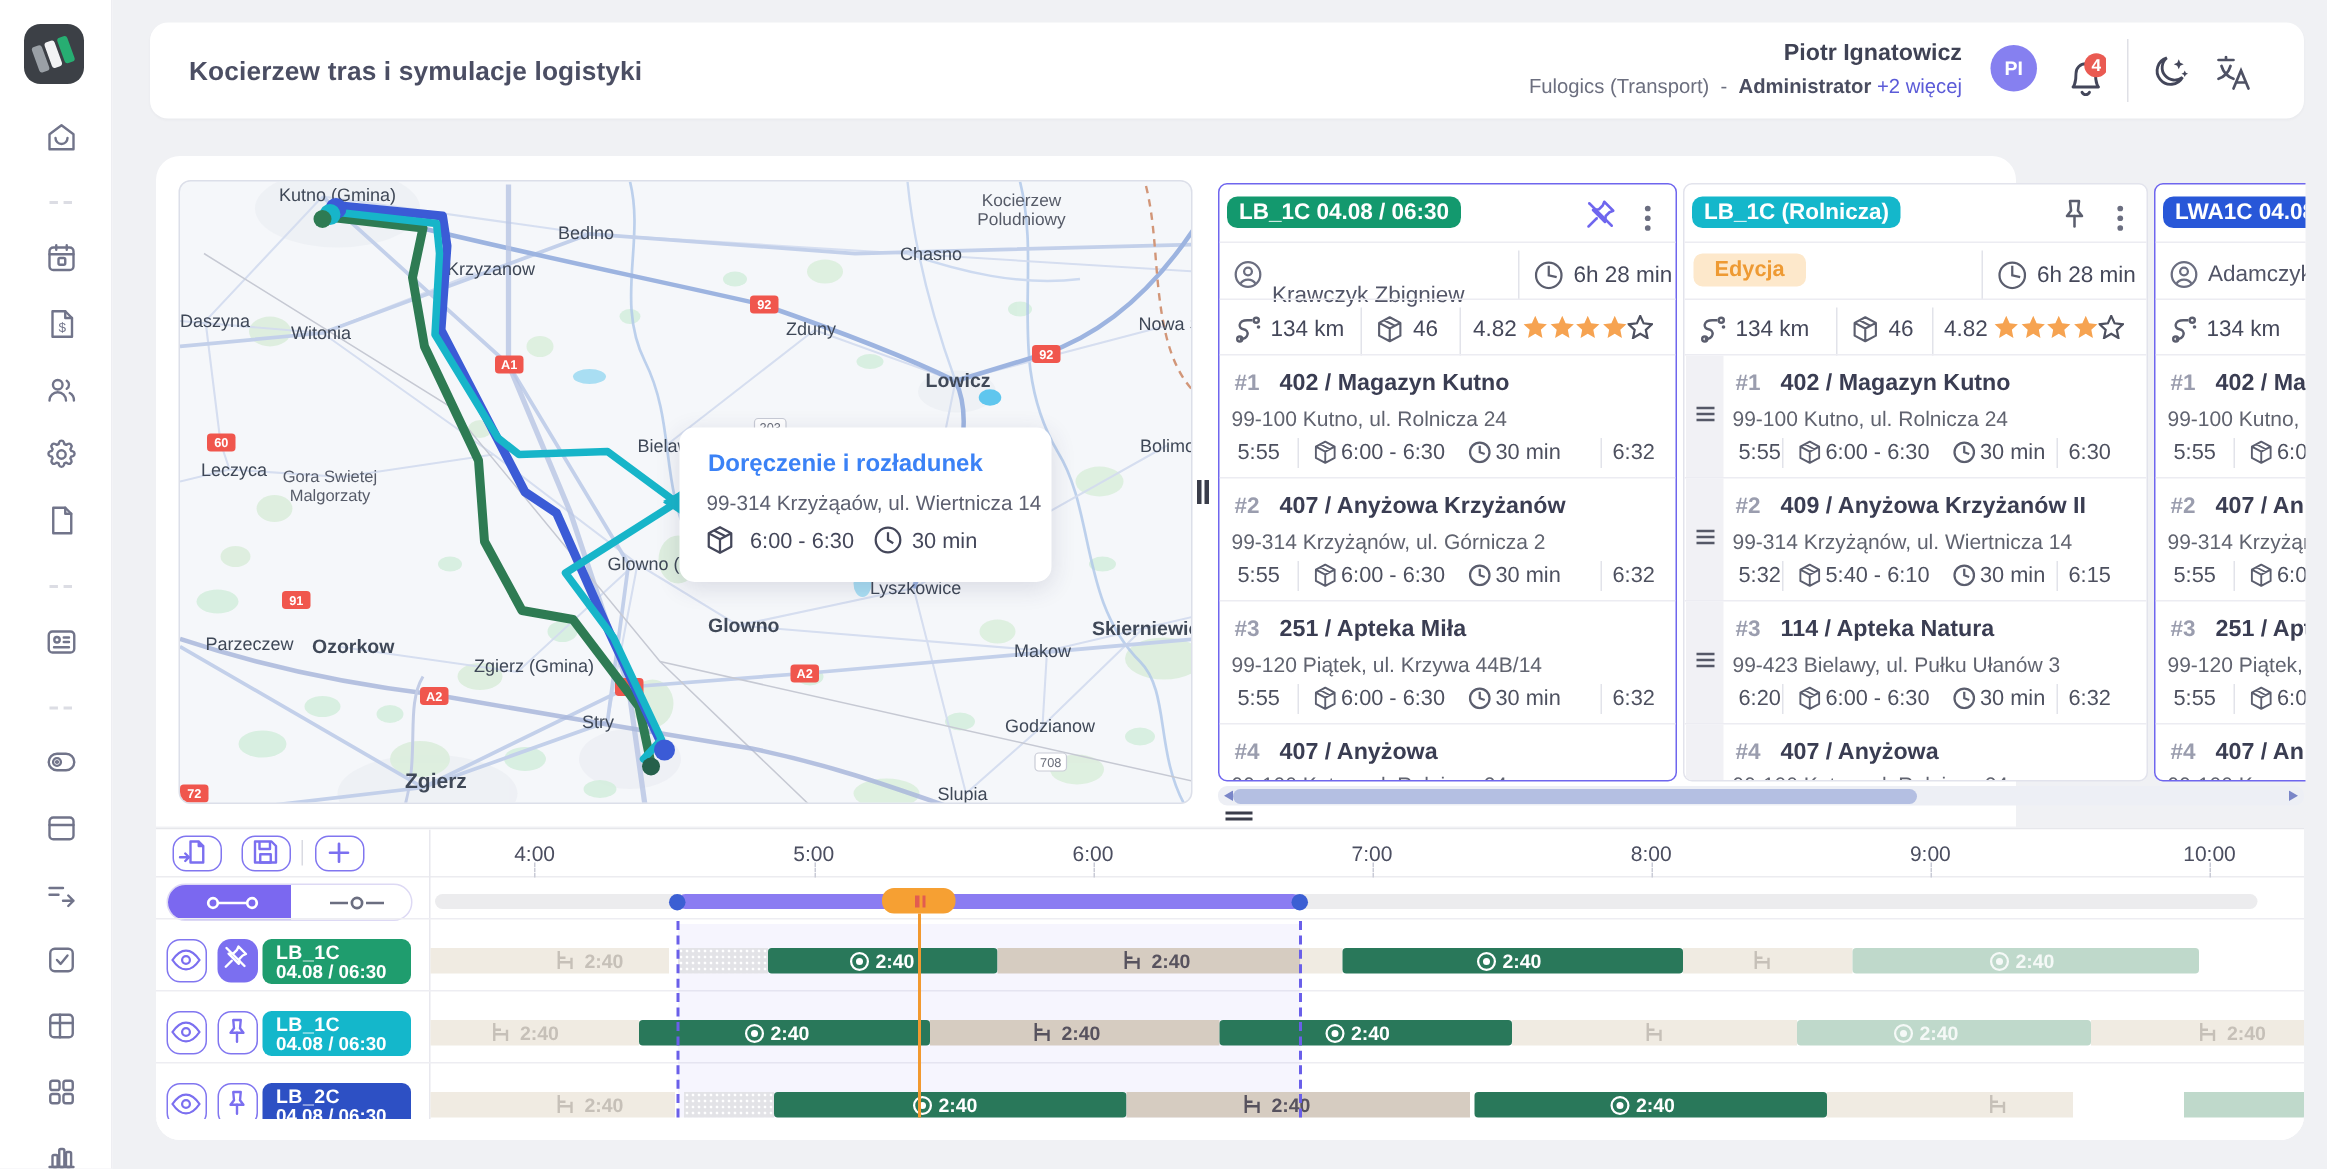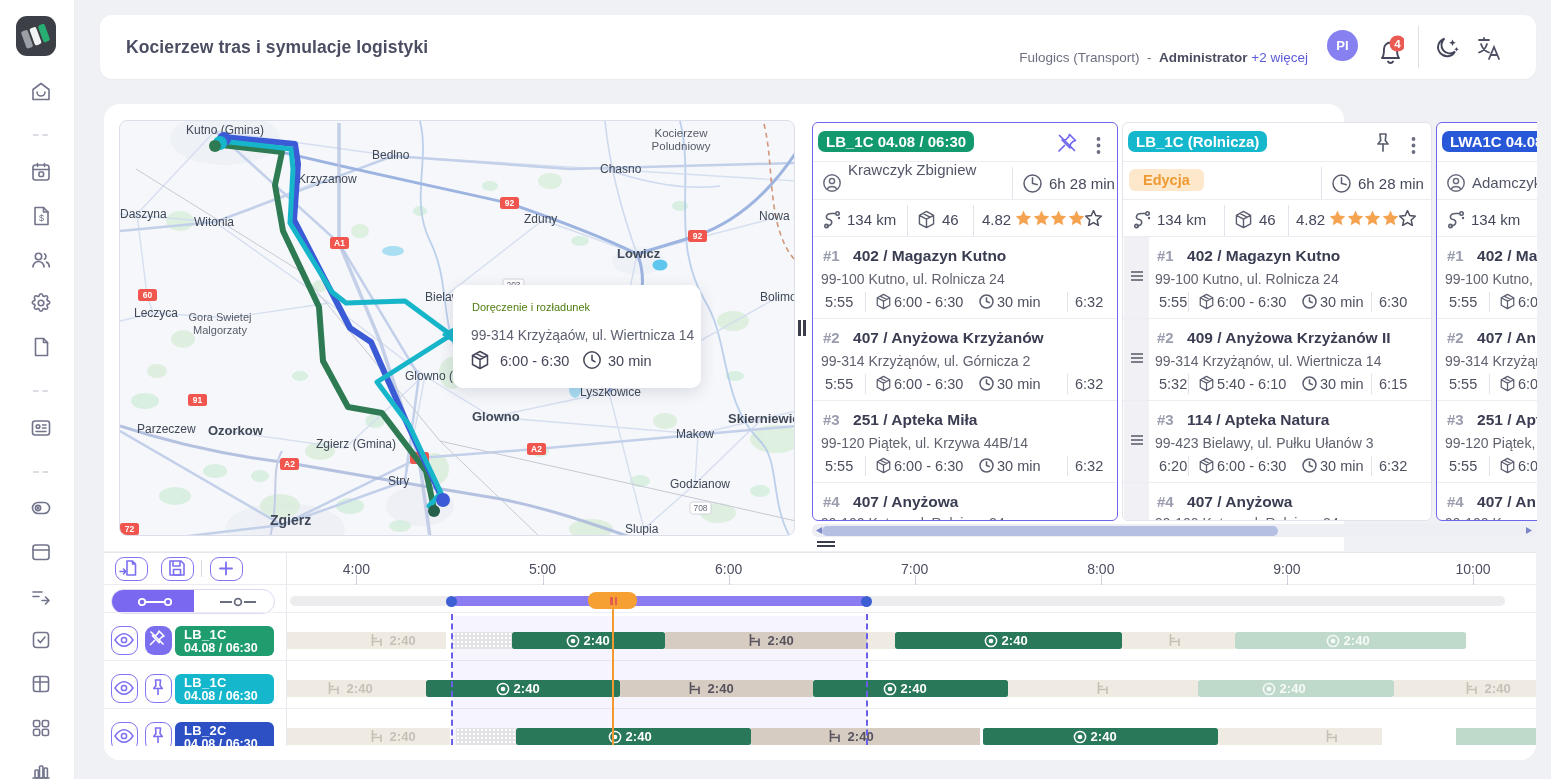--- a/index.html
+++ b/index.html
@@ -12,21 +12,21 @@
 .title{position:absolute;left:26px;top:22px;font-size:17.5px;font-weight:bold;color:#4b4e63;letter-spacing:.1px}
 .uname{position:absolute;right:228px;top:12px;font-size:15.5px;font-weight:bold;color:#3f4254;text-align:right;width:400px}
 .usub{position:absolute;right:228px;top:35px;font-size:13.5px;color:#6c6f7f;text-align:right;width:500px}
 .usub b{color:#4a4d60}
 .usub .more{color:#5b5bd8}
 .avatar{position:absolute;left:1227px;top:15px;width:31px;height:31px;border-radius:50%;background:#8680f0;color:#fff;font-size:13px;font-weight:bold;text-align:center;line-height:31px}
 .hdiv{position:absolute;left:1318px;top:11px;width:1px;height:42px;background:#dfe0e6}
 .mid{position:absolute;left:104px;top:104px;width:1240px;height:447px;background:#fff;border-radius:16px 16px 0 0}
 .map{position:absolute;left:15px;top:16px;width:676px;height:416px;border:1px solid #dcdfe9;border-radius:8px;background:#f5f7fa;overflow:hidden}
 .tooltip{position:absolute;left:349px;top:181px;width:248px;height:103px;background:#fff;border-radius:10px;box-shadow:0 4px 16px rgba(50,50,90,.14)}
-.tt1{position:absolute;left:19px;top:16px;font-size:11px;font-weight:normal;color:#4d7c0f}
+.tt1{position:absolute;left:19px;top:16px;font-size:16px;font-weight:bold;color:#3b82f6}
 .tt2{position:absolute;left:18px;top:43px;font-size:13.8px;color:#5d6070}
 .vdrag{position:absolute;left:694px;top:216px;width:12px;height:16px}
 .vdrag i{display:inline-block;width:2.5px;height:16px;background:#3a3d4a;margin-right:2.5px;vertical-align:top}
 .cards{position:absolute;left:708px;top:18px;width:725px;height:403px;overflow:hidden}
 .card{position:absolute;top:0;background:#fff;border:1.5px solid #6f66ee;border-radius:6px;height:399px;overflow:hidden}
 .badge{position:absolute;left:5px;top:8px;height:21px;border-radius:7px;color:#fff;font-size:15px;font-weight:bold;line-height:21px;padding:0 8px}
 .num{color:#9a9dae;font-weight:bold;font-size:15px}
 .st{color:#3a3d52;font-weight:bold;font-size:15.5px}
 .addr{color:#60636f;font-size:14px}
 .tms{color:#4d505f;font-size:14.5px}
@@ -151,20 +151,21 @@
       <g stroke="#71748a" stroke-width="1.6" fill="none" stroke-linecap="round" stroke-linejoin="round">
         <path d="M4 20 H20"></path>
         <rect x="6" y="12" width="3.4" height="8" rx="1"></rect>
         <rect x="10.5" y="8" width="3.4" height="12" rx="1"></rect>
         <rect x="15" y="10" width="3.4" height="10" rx="1"></rect>
       </g>
     </svg>
   </div>
 <div class="header">
     <div class="title">Kocierzew tras i symulacje logistyki</div>
+    <div class="uname">Piotr Ignatowicz</div>
     <div class="usub">Fulogics (Transport)&nbsp; -&nbsp; <b>Administrator</b> <span class="more">+2 więcej</span></div>
     <div class="avatar">PI</div>
     <svg class="abs" style="left:1272px;top:20px" width="32" height="32" viewBox="0 0 32 32">
 <g stroke="#43465a" stroke-width="1.9" fill="none" stroke-linecap="round" stroke-linejoin="round">
 <path d="M10 23 C10 23 12 21 12 14 a6.5 6.5 0 0 1 13 0 C25 21 27 23 27 23 Z"></path>
 <path d="M16 26.5 a2.8 2.8 0 0 0 5 0"></path>
       </g>
 <circle cx="25.5" cy="8.5" r="8" fill="#ea5a52"></circle>
 <text x="25.5" y="12.5" font-size="11.5" fill="#fff" text-anchor="middle" font-weight="bold">4</text>
     </svg>
@@ -378,21 +379,21 @@
           </g>
         </svg>
         <div class="hline" style="left:0;top:38px;width:306px"></div>
         <svg class="abs" style="left:9px;top:50px" width="20" height="20" viewBox="0 0 20 20">
           <g stroke="#6b6e80" stroke-width="1.5" fill="none">
             <circle cx="10" cy="10" r="8.2"></circle>
             <circle cx="10" cy="8" r="2.6"></circle>
             <path d="M4.8 16.5 a6 6 0 0 1 10.4 0"></path>
           </g>
         </svg>
-        <div class="abs" style="left:35px;top:38px;font-size:15px;color:#525567">Krawczyk Zbigniew</div>
+        <div class="abs" style="left:35px;top:65px;font-size:15px;color:#525567">Krawczyk Zbigniew</div>
         <div class="vline" style="left:199px;top:44px;height:33px"></div>
         <svg class="abs" style="left:210px;top:51px" width="19" height="19" viewBox="0 0 19 19">
           <g stroke="#5b5e6e" stroke-width="1.5" fill="none">
             <circle cx="9.5" cy="9.5" r="8.5"></circle>
             <path d="M9.5 3.2 V9.5 L14.8 10.7"></path>
           </g>
         </svg>
         <div class="abs" style="left:236px;top:52px;font-size:15px;color:#45485a">6h 28 min</div>
         <div class="hline" style="left:0;top:75.5px;width:306px"></div>
         <svg class="abs" style="left:10px;top:87px" width="19" height="19" viewBox="0 0 19 19">

